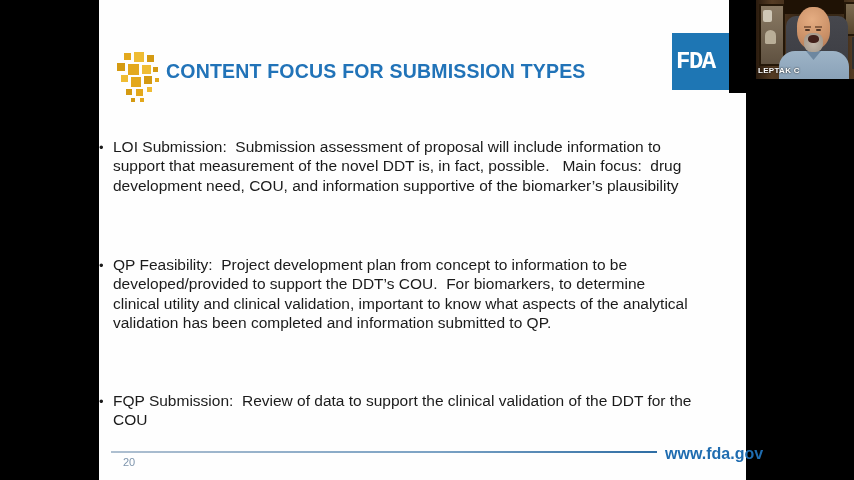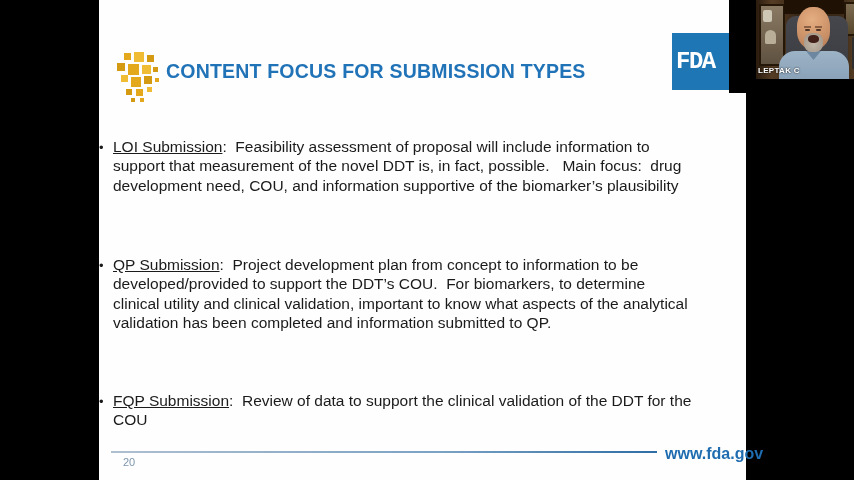--- a/index.html
+++ b/index.html
@@ -10,21 +10,21 @@
   .slide{position:absolute;left:99px;top:0;width:647px;height:480px;background:#fefefe;}
   .slide-title{position:absolute;left:67px;top:60px;font-size:19.5px;font-weight:bold;
     color:#2173b8;letter-spacing:.2px;white-space:nowrap;}
   .title-icon{position:absolute;left:18px;top:52px;width:44px;height:50px;}
   .title-icon .sq{position:absolute;background:#e3a81c;}
   .title-icon .sq.d{background:#d49a12;}
   .title-icon .sq.l{background:#efbc33;}
   .bullet{position:absolute;display:flex;font-size:15.5px;line-height:19.4px;color:#1b1b1b;}
   .bullet .marker{width:14px;flex:0 0 14px;font-size:13px;padding-top:1px;color:#1b1b1b;}
   .bullet .btext{width:581px;white-space:pre-wrap;}
-  .bullet .blabel{text-decoration:underline;}
+  .bullet .blabel{}
   .b1{top:137px;} .b2{top:255px;} .b3{top:391px;}
 
   .footer-line{position:absolute;left:12px;top:451px;width:546px;height:2px;
     background:linear-gradient(to right,#aebfd0,#7ba2c4 60%,#2e6da4);}
   .footer-link{position:absolute;left:566px;top:445px;font-size:16px;font-weight:bold;color:#1f6cb0;}
   .page-number{position:absolute;left:24px;top:456px;font-size:11px;color:#7e95ad;}
 
   
   .fda-logo{position:absolute;left:672px;top:33px;width:59px;height:57px;background:#1e76b4;
     z-index:2;display:flex;align-items:center;}
@@ -87,26 +87,26 @@
       <div class="sq" style="left:19px;top:37px;width:7px;height:7px"></div>
       <div class="sq l" style="left:30px;top:35px;width:5px;height:5px"></div>
       <div class="sq d" style="left:14px;top:46px;width:4px;height:4px"></div>
       <div class="sq" style="left:23px;top:46px;width:4px;height:4px"></div>
     </div>
 
     <div class="slide-title">CONTENT FOCUS FOR SUBMISSION TYPES</div>
 
     <div class="bullet b1">
       <span class="marker">•</span>
-      <span class="btext"><span class="blabel">LOI Submission</span><span>:  Feasibility assessment of proposal will include information to support that measurement of the novel DDT is, in fact, possible.   Main focus:  drug development need, COU, and information supportive of the biomarker’s plausibility</span></span>
+      <span class="btext"><span class="blabel">LOI Submission</span><span>:  Submission assessment of proposal will include information to support that measurement of the novel DDT is, in fact, possible.   Main focus:  drug development need, COU, and information supportive of the biomarker’s plausibility</span></span>
     </div>
 
     <div class="bullet b2">
       <span class="marker">•</span>
-      <span class="btext"><span class="blabel">QP Submission</span><span>:  Project development plan from concept to information to be developed/provided to support the DDT’s COU.  For biomarkers, to determine clinical utility and clinical validation, important to know what aspects of the analytical validation has been completed and information submitted to QP.</span></span>
+      <span class="btext"><span class="blabel">QP Feasibility</span><span>:  Project development plan from concept to information to be developed/provided to support the DDT’s COU.  For biomarkers, to determine clinical utility and clinical validation, important to know what aspects of the analytical validation has been completed and information submitted to QP.</span></span>
     </div>
 
     <div class="bullet b3">
       <span class="marker">•</span>
       <span class="btext"><span class="blabel">FQP Submission</span><span>:  Review of data to support the clinical validation of the DDT for the COU</span></span>
     </div>
 
     <div class="footer-line"></div>
     <div class="footer-link">www.fda.gov</div>
     <div class="page-number">20</div>

